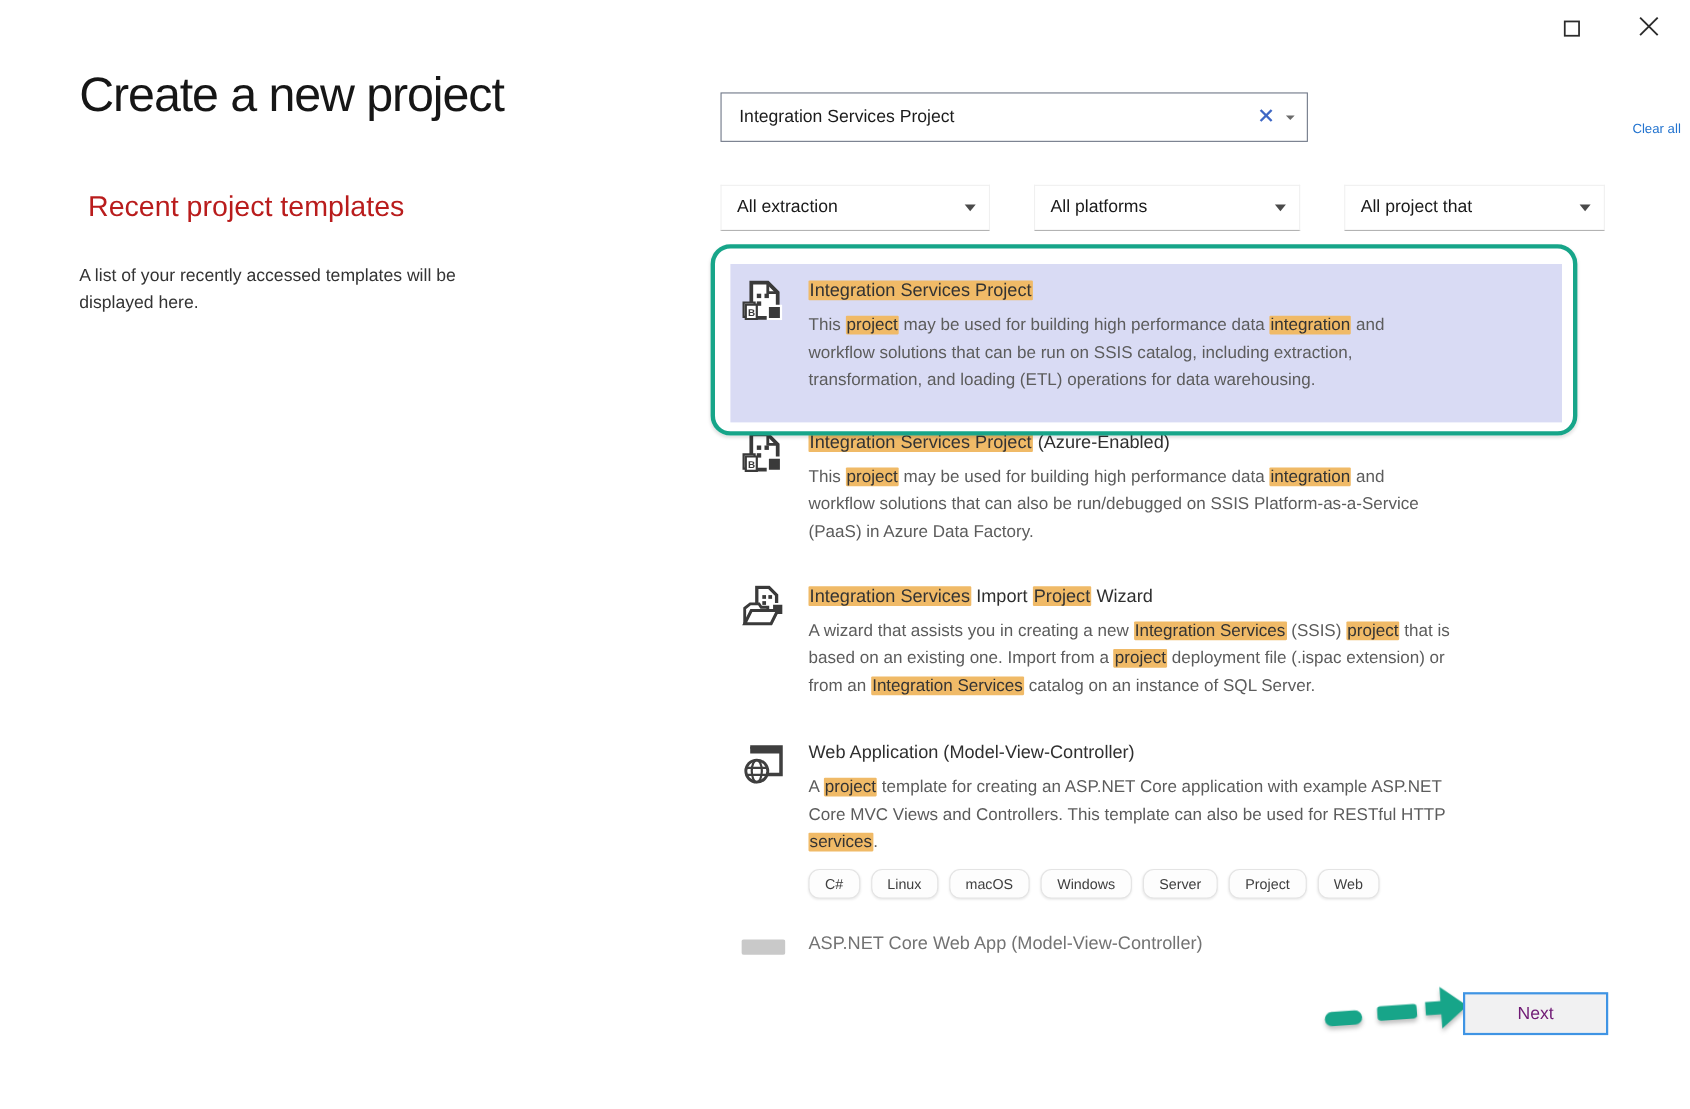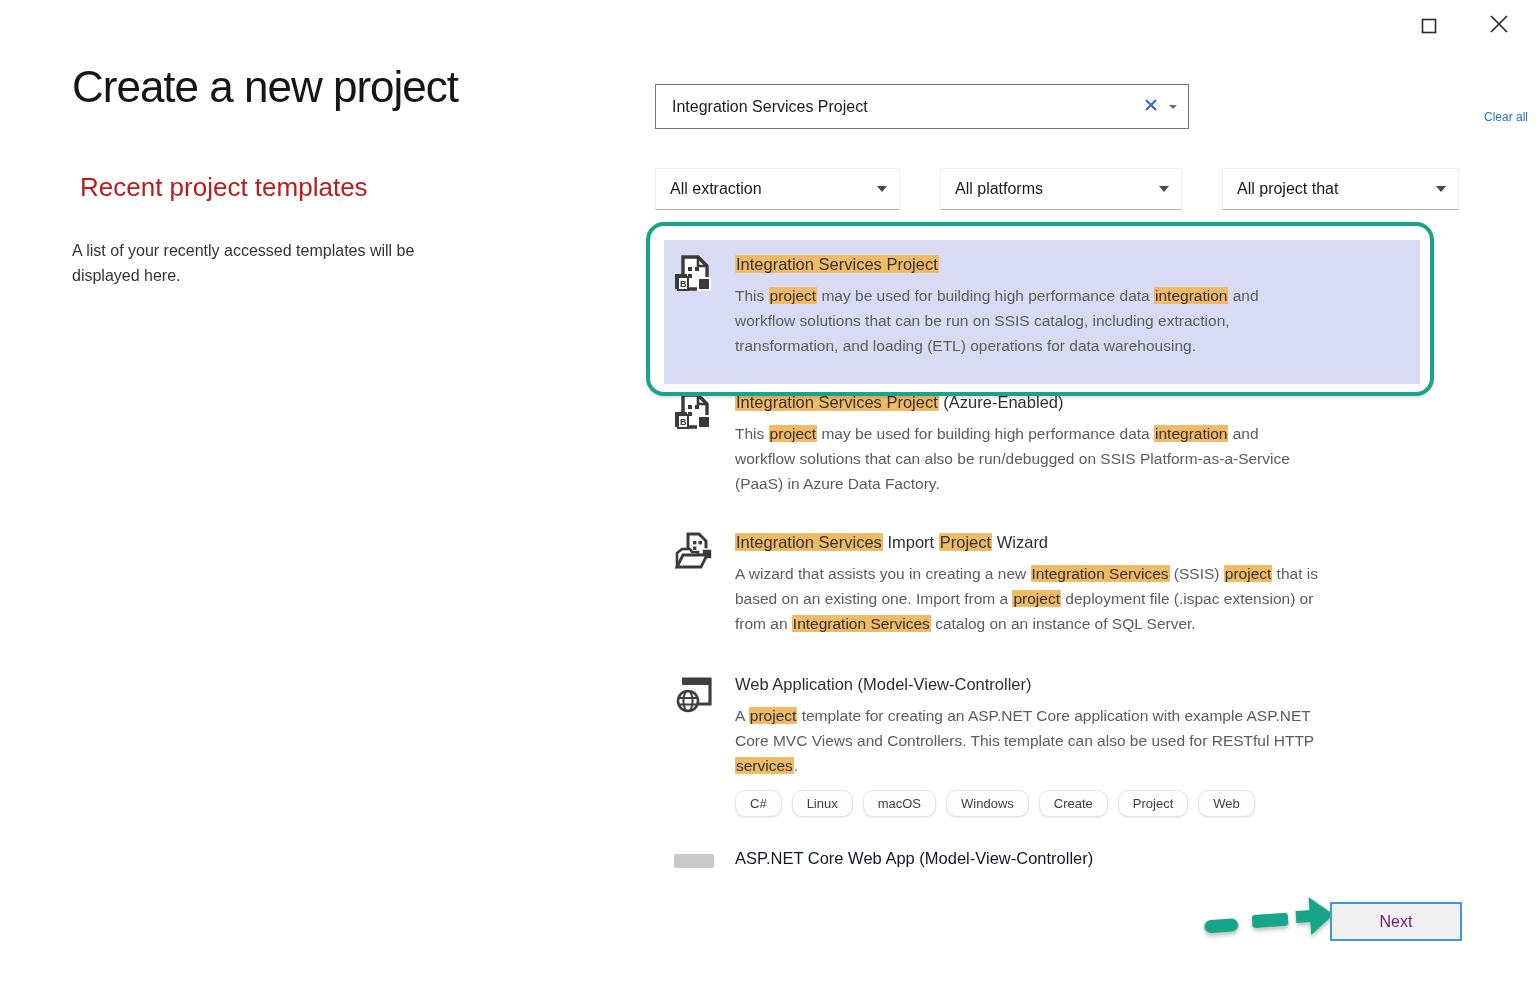--- a/index.html
+++ b/index.html
@@ -45,21 +45,21 @@
   .tpl-row:nth-of-type(3){top:532px;}
   .tpl-row:nth-of-type(4){top:674px;}
   .tpl-row:nth-of-type(5){top:848px;height:26px;overflow:hidden;}
   .tpl-icon{flex:0 0 40px;height:40px;}
   .tpl-body{flex:1;min-width:0;}
   .tpl-title{font-size:16.5px;color:#2f2f2f;line-height:21px;}
   .tpl-desc{margin-top:8px;font-size:15.5px;line-height:25px;color:var(--body-gray);white-space:pre-line;}
   .tpl-title mark,.tpl-desc mark{background:var(--highlight-orange);color:#333;padding:0 1px;border-radius:1px;}
   .tpl-tags{margin-top:12px;display:flex;gap:10px;}
   .tag{font-size:13px;color:#3f3f3f;background:#fdfdfd;border:1px solid #e4e4e4;border-radius:10px;padding:5px 14px;box-shadow:0 1px 2px rgba(0,0,0,0.08);}
-  .tpl-row.partial .tpl-title{color:#0f172a;}
+  .tpl-row.partial .tpl-title{color:#737373;}
   
   .annot-box{position:absolute;left:646px;top:222px;width:788px;height:174px;border:4px solid var(--accent-teal);border-radius:18px;box-sizing:border-box;box-shadow:0 2px 3px rgba(0,0,0,0.12);pointer-events:none;}
   .arrow-annot{position:absolute;left:1198px;top:888px;pointer-events:none;}
   
   .next-btn{position:absolute;left:1330px;top:902px;width:132px;height:39px;background:#f1f1f2;border:2px solid var(--focus-border-blue);font-family:inherit;font-size:16px;color:#701a75;cursor:pointer;}
   svg symbol *{vector-effect:non-scaling-stroke;}
 </style>
 </head>
 <body>
 
@@ -198,21 +198,21 @@
         <div class="tpl-body">
           <div class="tpl-title">Web Application (Model-View-Controller)</div>
           <div class="tpl-desc">A <mark>project</mark> template for creating an ASP.NET Core application with example ASP.NET
 Core MVC Views and Controllers. This template can also be used for RESTful HTTP
 <mark>services</mark>.</div>
           <div class="tpl-tags">
             <span class="tag">C#</span>
             <span class="tag">Linux</span>
             <span class="tag">macOS</span>
             <span class="tag">Windows</span>
-            <span class="tag">Create</span>
+            <span class="tag">Server</span>
             <span class="tag">Project</span>
             <span class="tag">Web</span>
           </div>
         </div>
       </div>
       <div class="tpl-row partial">
         <span class="tpl-icon"><svg width="40" height="40">
             <use href="#placeholder-icon"></use>
           </svg></span>
         <div class="tpl-body">

